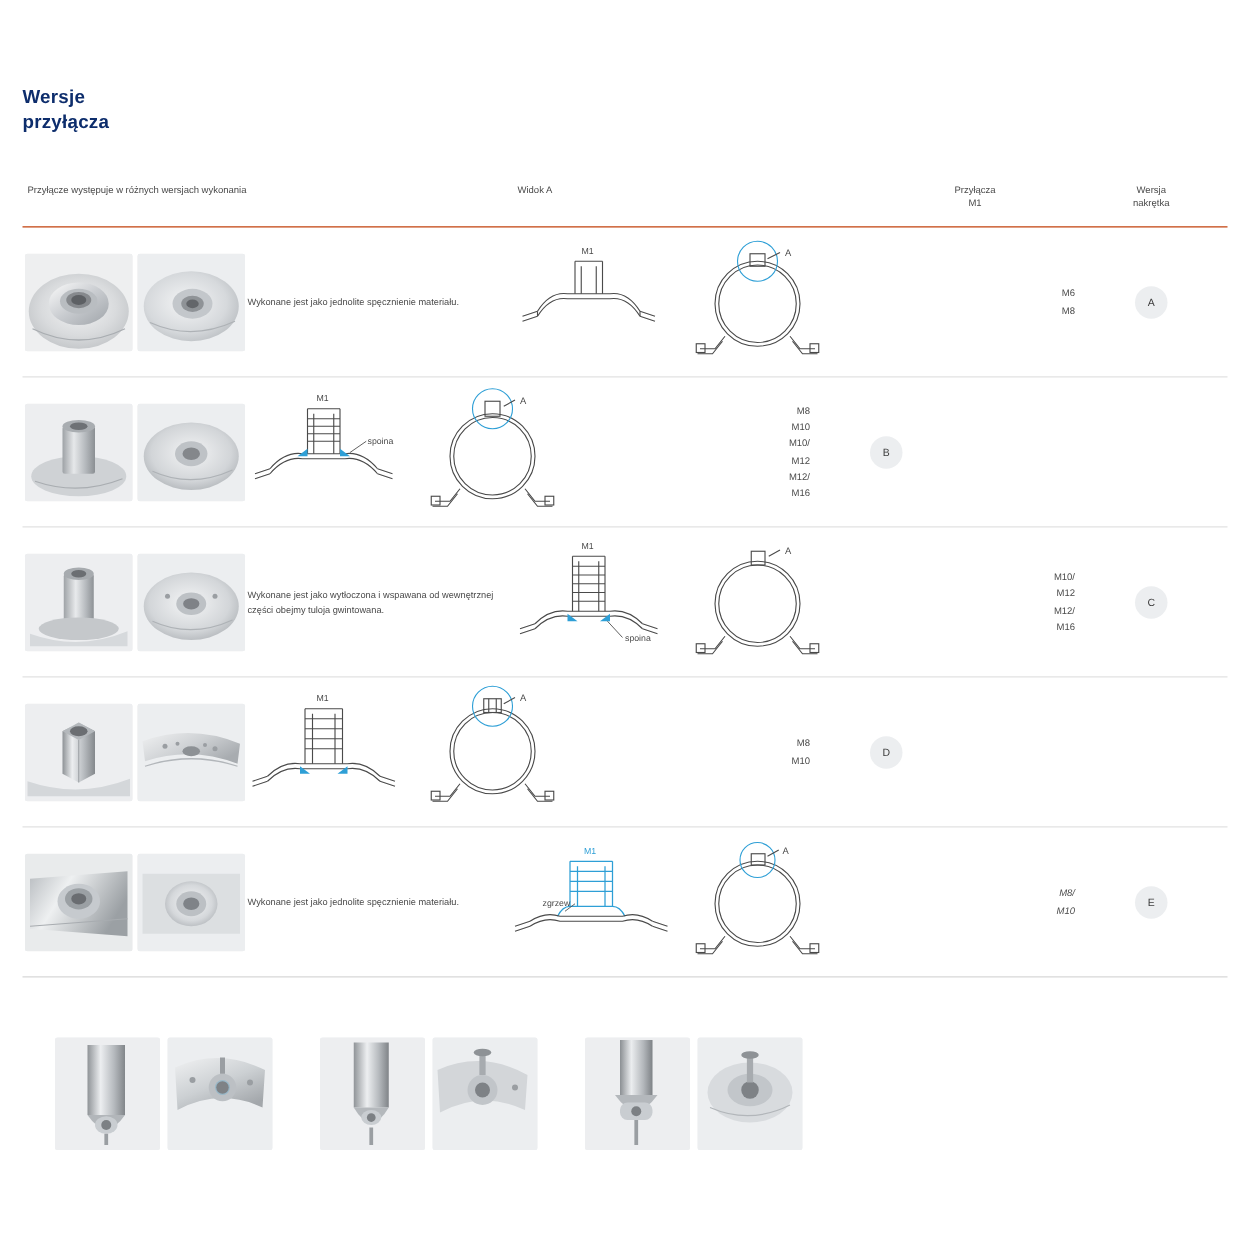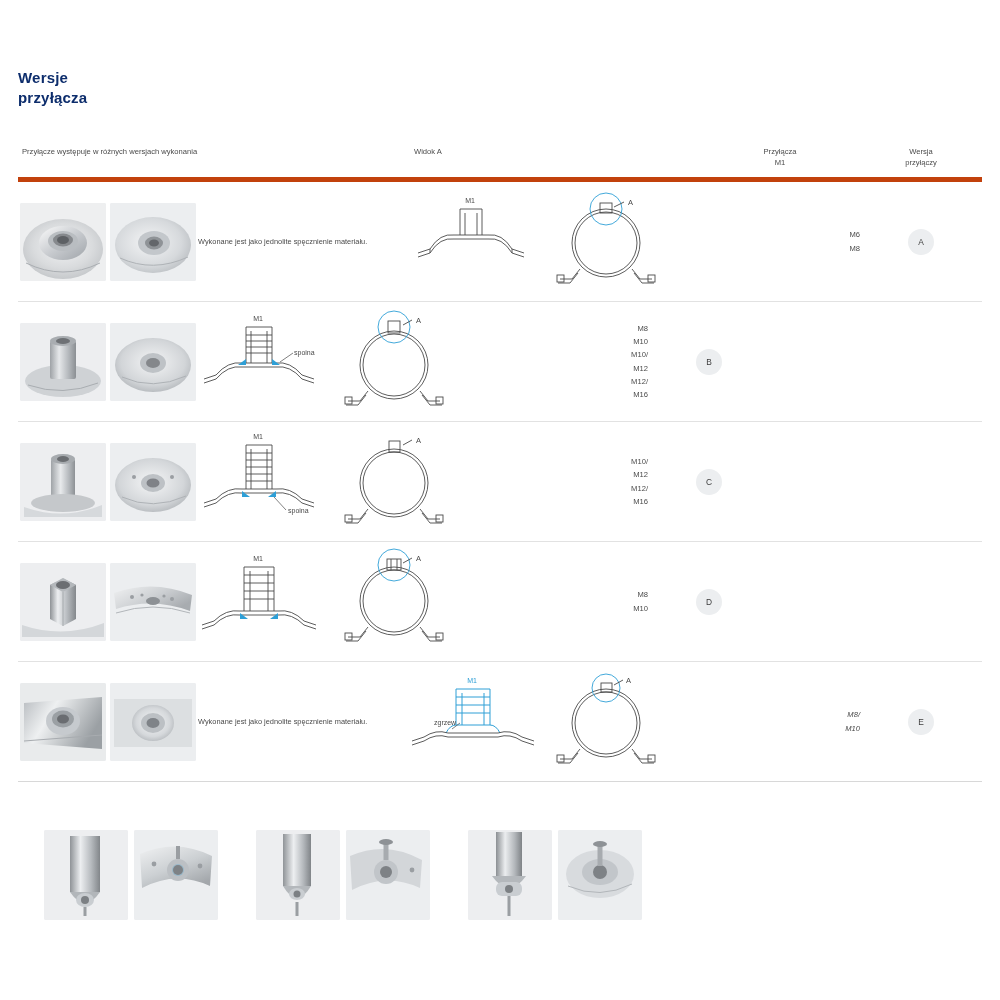--- a/index.html
+++ b/index.html
@@ -31,21 +31,21 @@
   
   .table {
     position: absolute;
     left: 18px; top: 134px;
     width: 964px;
   }
   .thead {
     display: flex;
     align-items: flex-start;
     height: 48px;
-    border-bottom: 5px solid #c2410c;
+    border-bottom: 1px solid #c2410c;
     padding-top: 12px;
   }
   .th {
     font-size: 7.6px;
     color: #4a4a4a;
     line-height: 1.5;
   }
   .th.center { text-align: center; }
   .col-desc   { width: 392px; padding-left: 4px; }
   .col-view   { width: 290px; padding-left: 4px; }
@@ -166,21 +166,21 @@
 
     <div class="thead">
       <div class="th col-desc">Przyłącze występuje w różnych wersjach wykonania</div>
       <div class="th col-view">Widok A</div>
       <div class="th col-m1 center">
         <div>Przyłącza</div>
         <div>M1</div>
       </div>
       <div class="th col-ver center">
         <div>Wersja</div>
-        <div>przyłączy</div>
+        <div>nakrętka</div>
       </div>
     </div>
 
     <div class="row">
       <div class="cell-photos">
         <div class="photo">
           <svg width="86" height="78" viewBox="0 0 86 78">
             <defs>
               <radialGradient id="pa1" cx="50%" cy="45%" r="62%">
                 <stop offset="0%" stop-color="#f2f3f4"></stop>
@@ -374,20 +374,21 @@
             <rect width="86" height="78" fill="#eceef0"></rect>
             <ellipse cx="43" cy="42" rx="38" ry="27" fill="url(#pc2)"></ellipse>
             <ellipse cx="43" cy="40" rx="12" ry="9" fill="#bdc1c5"></ellipse>
             <ellipse cx="43" cy="40" rx="6.5" ry="4.5" fill="#7f8287"></ellipse>
             <circle cx="24" cy="34" r="2" fill="#9a9ea2"></circle>
             <circle cx="62" cy="34" r="2" fill="#9a9ea2"></circle>
             <path d="M12 54 Q43 68 76 53" stroke="#aeb2b6" stroke-width="1" fill="none"></path>
           </svg>
         </div>
       </div>
+      <div class="cell-text">Wykonane jest jako wytłoczona i wspawana od wewnętrznej części obejmy tuloja gwintowana.</div>
       <div class="cell-draw">
         <svg width="286" height="110" viewBox="0 0 286 110">
           <g stroke="#4a4a4a" fill="none" stroke-width="0.9">
             <text class="lbl" x="60" y="12" font-size="7" fill="#4a4a4a" stroke="none" text-anchor="middle">M1</text>
             <line x1="48" y1="18" x2="74" y2="18"></line>
             <line x1="48" y1="18" x2="48" y2="62"></line>
             <line x1="74" y1="18" x2="74" y2="62"></line>
             <line x1="53" y1="22" x2="53" y2="62"></line>
             <line x1="69" y1="22" x2="69" y2="62"></line>
             <line x1="48" y1="26" x2="74" y2="26"></line>

